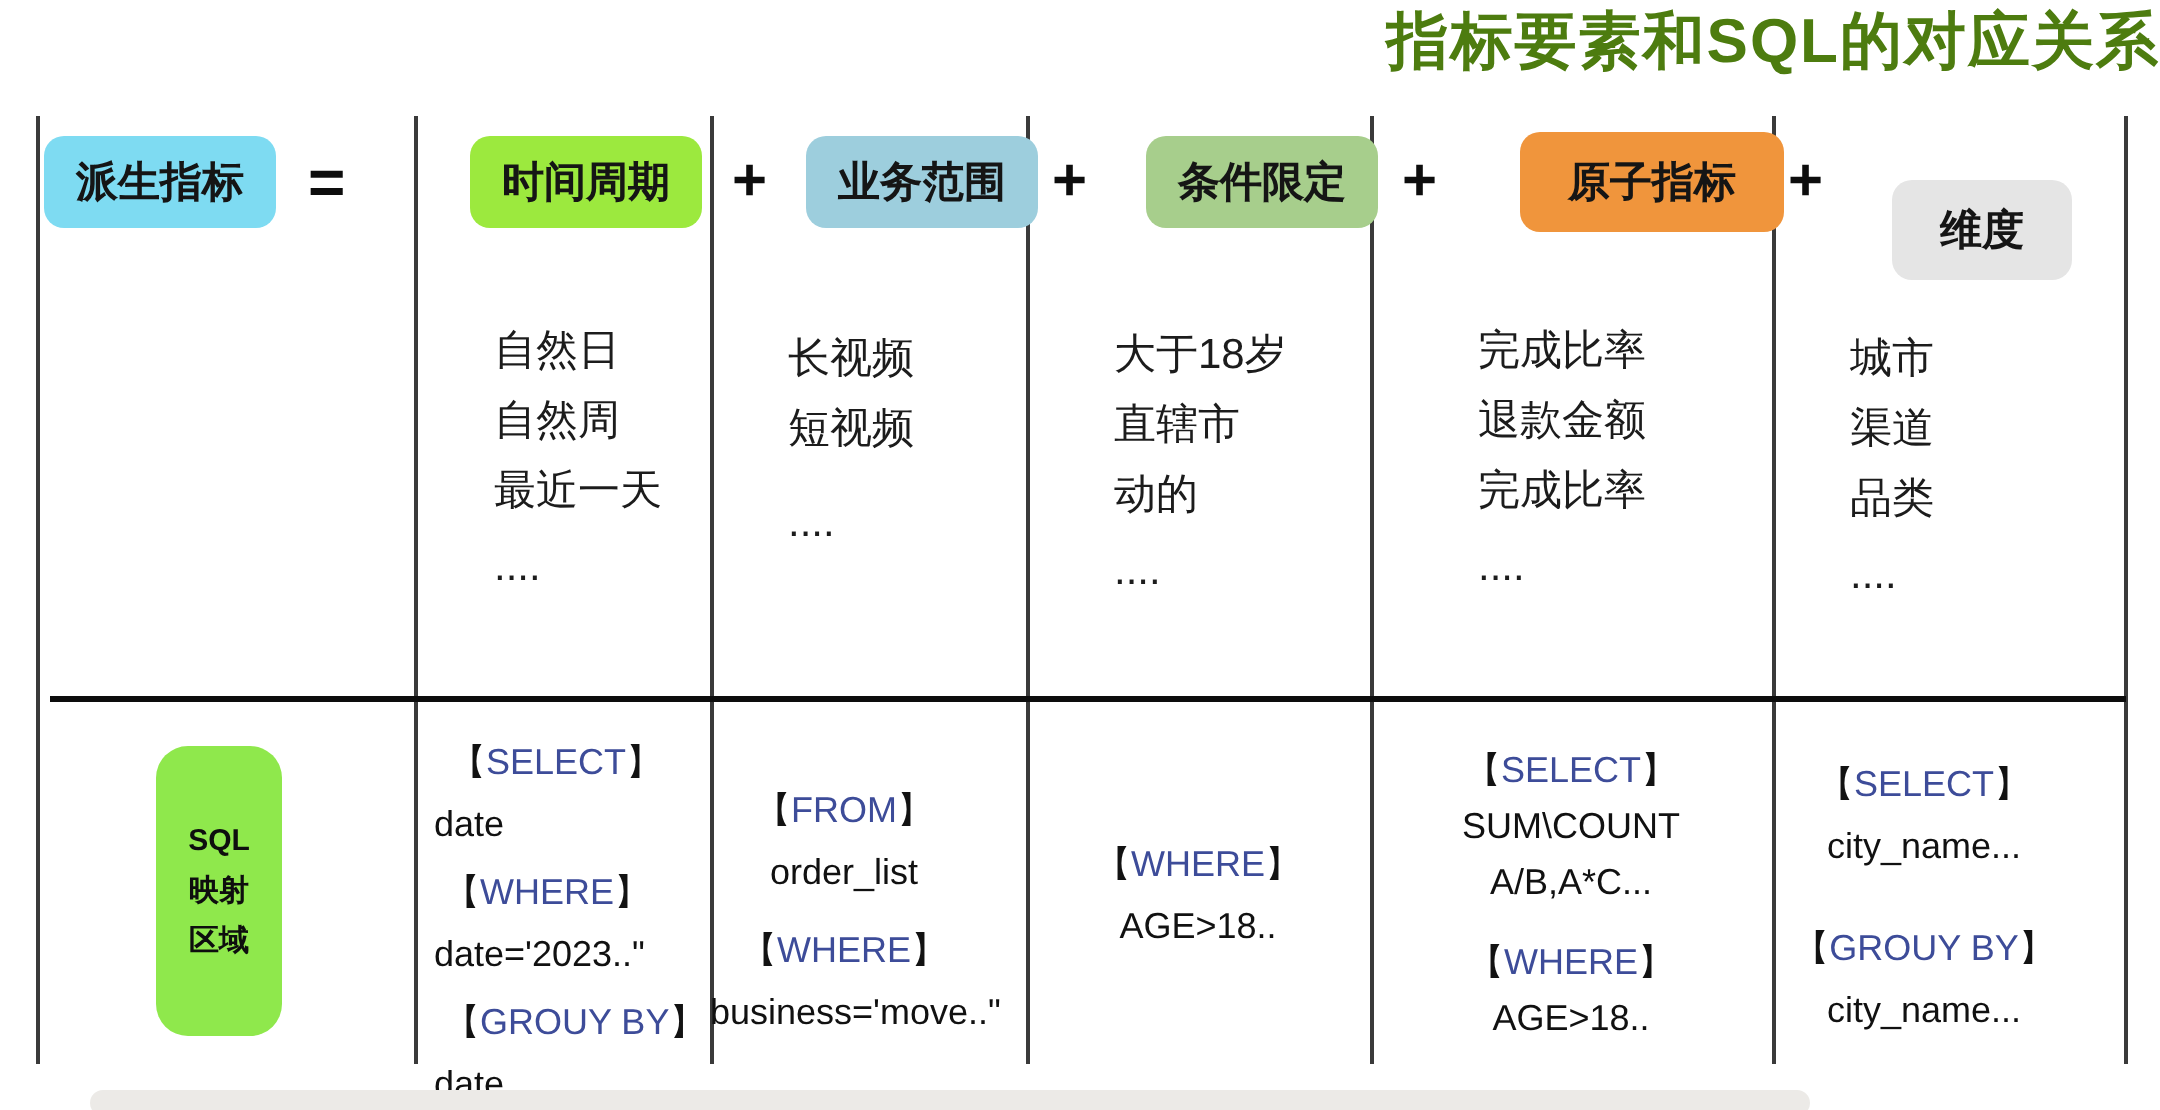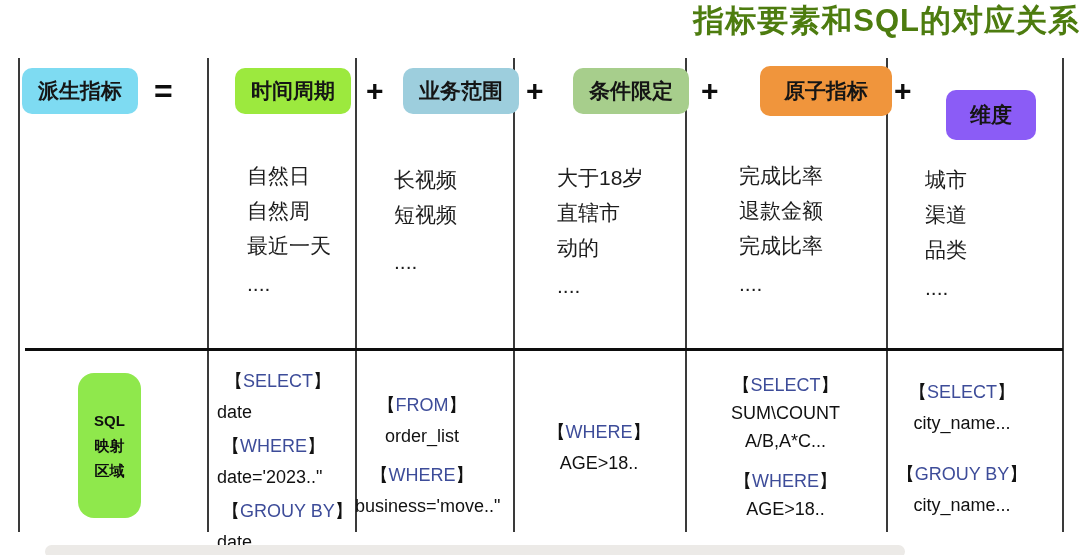--- a/index.html
+++ b/index.html
@@ -78,21 +78,21 @@
     <span class="tag" style="background: rgb(167, 206, 140);">条件限定</span>
   </div>
 
   <div class="hcell" style="left:685px;width:191px;padding-left:16px">
     <span class="op plus">+</span>
     <span class="tag wide" style="background: rgb(240, 149, 60);">原子指标</span>
   </div>
 
   <div class="hcell" style="left:886px;width:142px;padding-left:8px">
     <span class="op plus">+</span>
-    <span class="tag wide" style="background: #8b5cf6; margin-top: 48px;">维度</span>
+    <span class="tag wide" style="background: #e5e5e5; margin-top: 48px;">维度</span>
   </div>
 
   <div class="items" style="left:247px;top:158px">
     <div class="item">自然日</div>
     <div class="item">自然周</div>
     <div class="item">最近一天</div>
     <div class="item gap3">....</div>
   </div>
 
   <div class="items" style="left:394px;top:162px">

